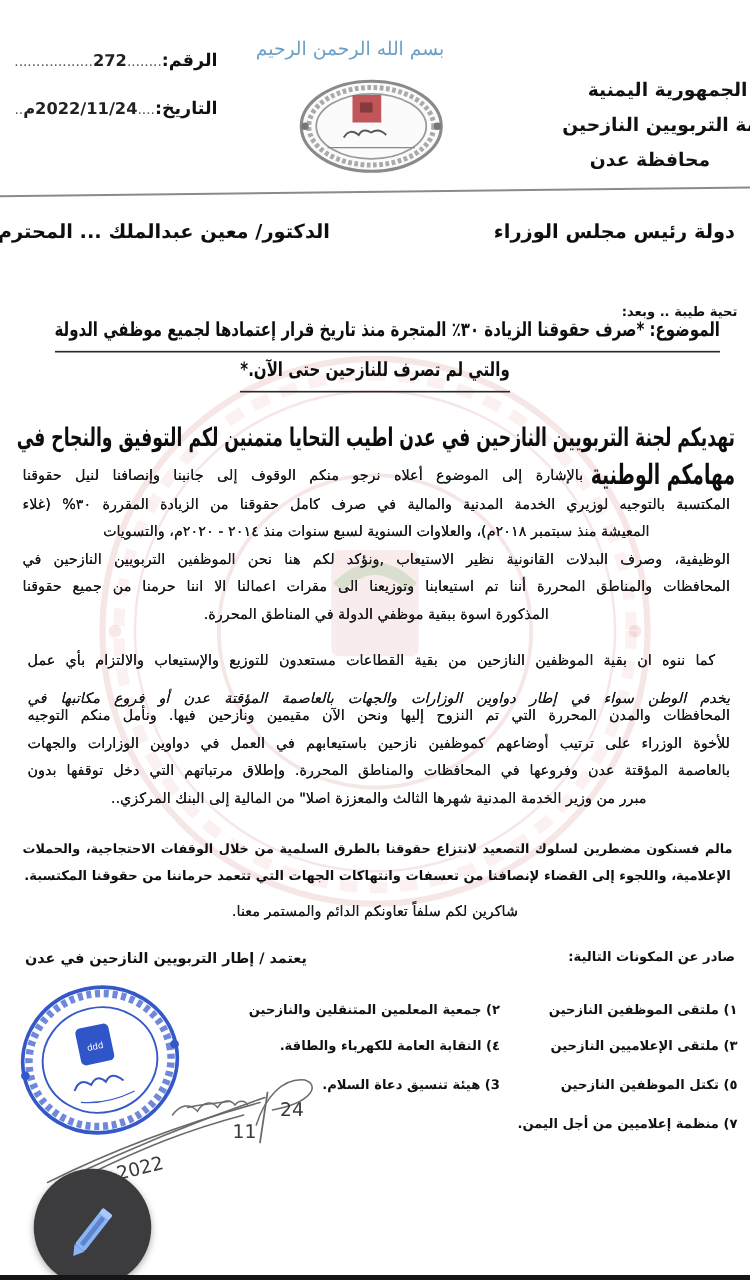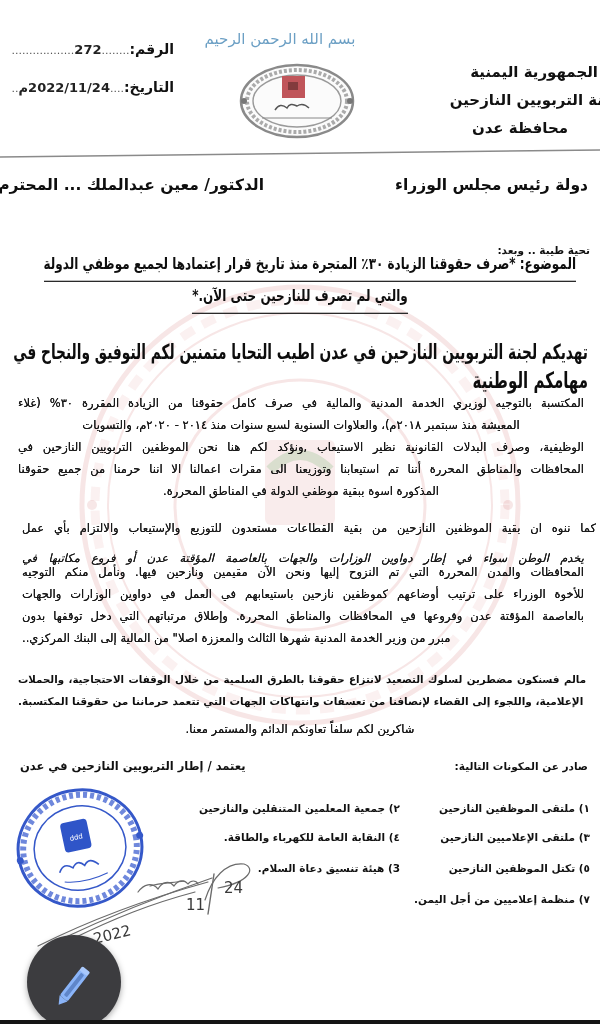--- a/index.html
+++ b/index.html
@@ -9,21 +9,21 @@
     font-family: "DejaVu Sans", sans-serif;
   }
   .abs { position: absolute; }
   .line {
     position: absolute; height: 18px; line-height: 18px; white-space: nowrap;
     direction: rtl; font-size: 11.5px; color: #1b1b1b;
     text-shadow: 0 0 0.35px #000; overflow: visible;
   }
   .just { text-align: justify; text-align-last: justify; }
   .center { text-align: center; }
-  .start { text-align: left; }
+  .start { text-align: center; }
   .bold { font-weight: bold; text-shadow: none; color: #0e0e0e; }
   svg.layer { position: absolute; left: 0; top: 0; pointer-events: none; }
 
   #bismillah { left: 200px; width: 160px; top: 30px; text-align: center; font-size: 15px; color: #6b9fc4; direction: rtl; }
   .ref-row { left: 0; width: 174px; height: 22px; line-height: 22px; direction: rtl; white-space: nowrap; font-size: 13px; overflow: hidden; }
   .ref-label { font-weight: bold; color: #111; font-size: 14px; }
   .ref-dots { color: #555; letter-spacing: 1px; font-size: 11px; }
   .ref-val { font-weight: bold; color: #222; }
 
   .hdr { font-size: 15px; font-weight: bold; color: #111; height: 24px; line-height: 24px; direction: rtl; white-space: nowrap; }
@@ -102,29 +102,30 @@
 </div>
 <div class="subject" style="top:288px; left:150px; right:150px; text-align:center;">
   <span class="u">والتي لم تصرف للنازحين حتى الآن.*</span>
 </div>
 
 <div class="big fit" style="top: 338px; left: 14px; right: 12px; text-align: justify; text-align-last: justify; font-size: 13.75px;">
   <span class="inner" style="font-size: 13.75px;">تهديكم لجنة التربويين النازحين في عدن اطيب التحايا متمنين لكم التوفيق والنجاح في</span>
 </div>
 <div class="intro2" style="top:367px; left:18px; right:12px;">
   <span class="bigword">مهامكم الوطنية</span>
+  <span class="rest fit">بالإشارة إلى الموضوع أعلاه نرجو منكم الوقوف إلى جانبنا وإنصافنا لنيل حقوقنا</span>
 </div>
 
 <div class="line just fit" style="top:394px; left:18px; right:16px;">المكتسبة بالتوجيه لوزيري الخدمة المدنية والمالية في صرف كامل حقوقنا من الزيادة المقررة ٣٠% (غلاء</div>
 <div class="line center fit" style="top:416px; left:18px; right:16px;">المعيشة منذ سبتمبر ٢٠١٨م)، والعلاوات السنوية لسبع سنوات منذ ٢٠١٤ - ٢٠٢٠م، والتسويات</div>
 <div class="line just fit" style="top:438px; left:18px; right:16px;">الوظيفية، وصرف البدلات القانونية نظير الاستيعاب ,ونؤكد لكم هنا نحن الموظفين التربويين النازحين في</div>
 <div class="line just fit" style="top:460px; left:18px; right:16px;">المحافظات والمناطق المحررة أننا تم استيعابنا وتوزيعنا الى مقرات اعمالنا الا اننا حرمنا من جميع حقوقنا</div>
 <div class="line center fit" style="top:482px; left:18px; right:16px;">المذكورة اسوة ببقية موظفي الدولة في المناطق المحررة.</div>
 
-<div class="line just fit" style="top:519px; left:22px; right:4px;">كما ننوه ان بقية الموظفين النازحين من بقية القطاعات مستعدون للتوزيع والإستيعاب والالتزام بأي عمل</div>
+<div class="line just fit" style="top:519px; left:22px; right:28px;">كما ننوه ان بقية الموظفين النازحين من بقية القطاعات مستعدون للتوزيع والإستيعاب والالتزام بأي عمل</div>
 <div class="line just fit" style="top:549px; left:22px; right:16px;font-style:italic;">يخدم الوطن سواء في إطار دواوين الوزارات والجهات بالعاصمة المؤقتة عدن أو فروع مكاتبها في</div>
 <div class="line just fit" style="top:563px; left:22px; right:16px;">المحافظات والمدن المحررة التي تم النزوح إليها ونحن الآن مقيمين ونازحين فيها. ونأمل منكم التوجيه</div>
 <div class="line just fit" style="top:585px; left:22px; right:16px;">للأخوة الوزراء على ترتيب أوضاعهم كموظفين نازحين باستيعابهم في العمل في دواوين الوزارات والجهات</div>
 <div class="line just fit" style="top:607px; left:22px; right:16px;">بالعاصمة المؤقتة عدن وفروعها في المحافظات والمناطق المحررة. وإطلاق مرتباتهم التي دخل توقفها بدون</div>
 <div class="line start fit" style="top:629px; left:22px; right:16px;">مبرر من وزير الخدمة المدنية شهرها الثالث والمعززة اصلا" من المالية إلى البنك المركزي..</div>
 
 <div class="line just bold fit" style="top: 670px; left: 18px; right: 14px; font-size: 10.25px;">مالم فسنكون مضطرين لسلوك التصعيد لانتزاع حقوقنا بالطرق السلمية من خلال الوقفات الاحتجاجية، والحملات</div>
 <div class="line start bold fit" style="top: 692px; left: 18px; right: 14px; font-size: 10.5px;">الإعلامية، واللجوء إلى القضاء لإنصافنا من تعسفات وانتهاكات الجهات التي تتعمد حرماننا من حقوقنا المكتسبة.</div>
 
 <div class="line center" style="top:720px; left:100px; right:100px;">شاكرين لكم سلفاً تعاونكم الدائم والمستمر معنا.</div>

